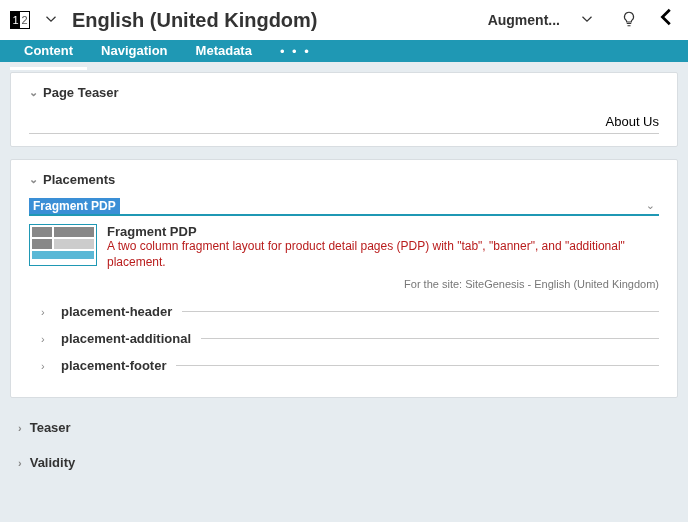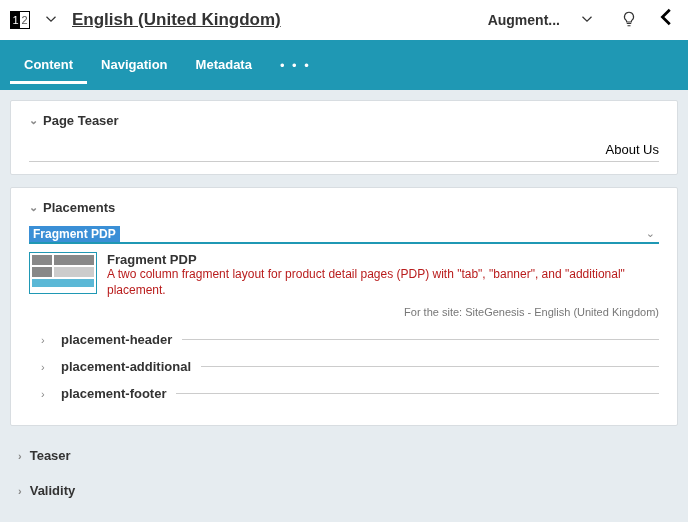--- a/index.html
+++ b/index.html
@@ -4,26 +4,26 @@
 <style>
 * { box-sizing: border-box; margin: 0; padding: 0; font-family: "Segoe UI", Arial, sans-serif; }
 body { background: #e6ecf0; width: 688px; height: 522px; overflow: hidden; font-size: 13px; color: #333; }
 
 .topbar { height: 40px; background: #fff; display: flex; align-items: center; padding: 0 10px; }
 .topbar .icon12 { width: 20px; height: 18px; display:flex; border:1px solid #000; }
 .topbar .icon12 span:first-child { flex:1; background:#000; color:#fff; font-size:11px; text-align:center; line-height:16px;}
 .topbar .icon12 span:last-child { flex:1; color:#555; font-size:11px; text-align:center; line-height:16px;}
 .topbar .chev { margin: 0 12px; color:#555; }
 .topbar .spacer { flex:1; }
-.topbar .lang { font-weight:600; font-size:17px;text-decoration:underline; }
+.topbar .lang { font-weight:600; font-size:20px; }
 .topbar .aug { font-weight:600; margin-right:6px; font-size:14px;}
 .topbar .bulb { margin: 0 12px; }
 .topbar .back { font-size:22px; font-weight:bold; margin-left:6px;}
 
-.tabbar { background:#1f98b4; height:50px; display:flex; align-items:center; padding:0 10px; color:#fff; }
+.tabbar { background:#1f98b4; height:22px; display:flex; align-items:center; padding:0 10px; color:#fff; }
 .tabbar .tab { padding:0 14px; height:38px; line-height:38px; font-weight:600; font-size:13px; cursor:pointer; }
 .tabbar .tab.active { border-bottom:3px solid #fff; }
 .tabbar .more { padding:0 14px; letter-spacing:2px; cursor:pointer;}
 
 .content { padding: 10px 10px 0 10px; }
 .panel { background:#fff; border:1px solid #d8dde1; border-radius:2px; margin-bottom:12px; padding:12px 18px; }
 
 .sect-h { display:flex; align-items:center; font-weight:600; font-size:13px; margin-bottom:10px; cursor:pointer;}
 .sect-h .caret { width:14px; color:#888; font-size:11px; }
 .page-title-input { width:100%; border:none; border-bottom:1px solid #ccc; padding:4px 0; font-size:13px; background:transparent;text-align:right; }

